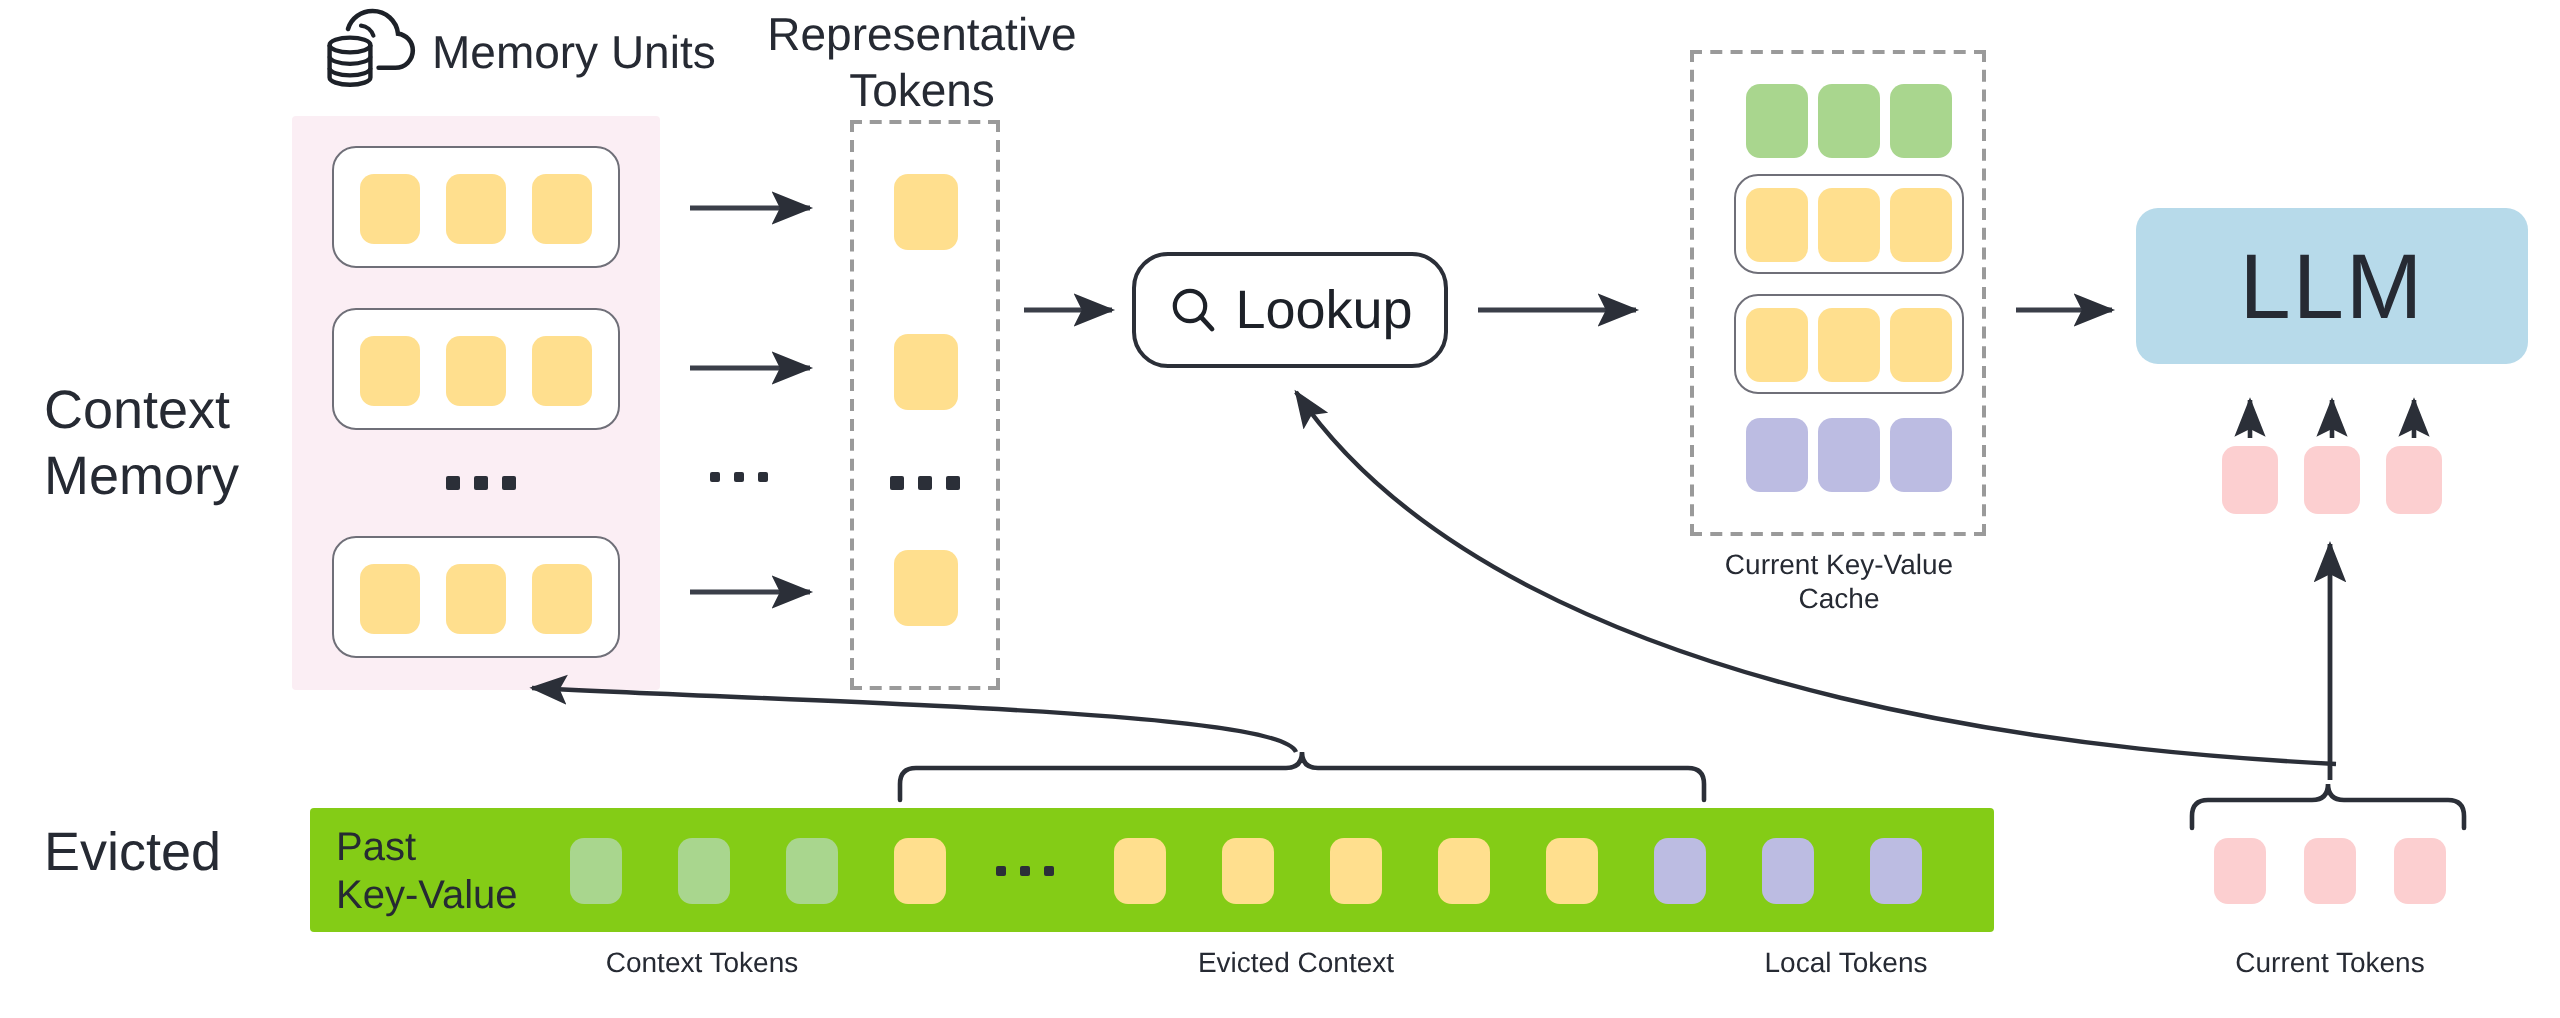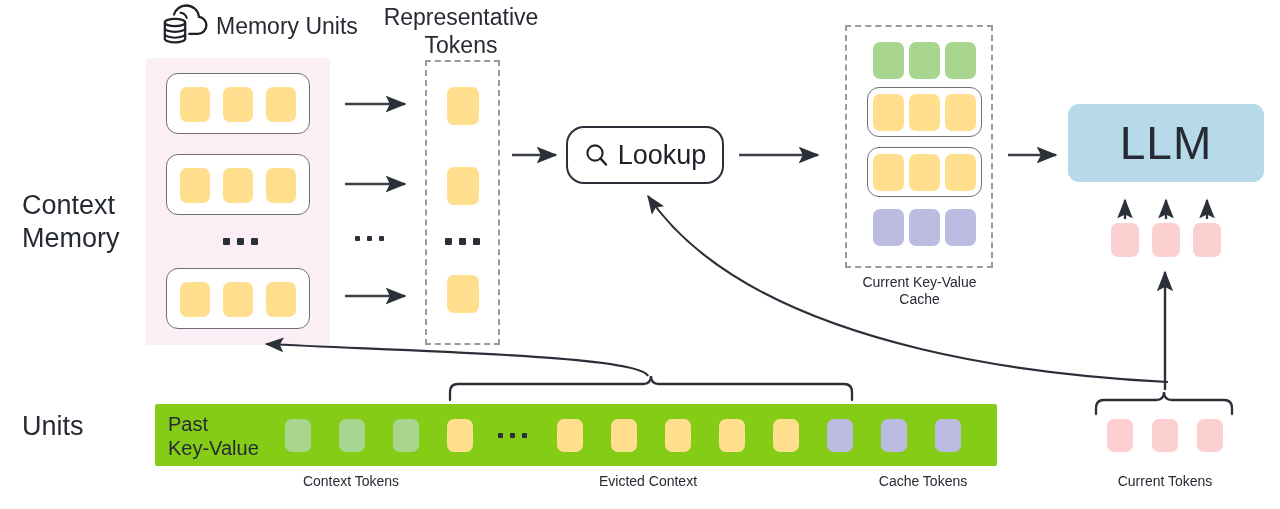--- a/index.html
+++ b/index.html
@@ -128,21 +128,21 @@
   </div>
 
   <div class="label lbl-head" style="left:216px; top:12px;">Memory Units</div>
 
   <div class="label lbl-head center" style="left:381px; top:3px; width:160px;">Representative
 Tokens</div>
 
   <div class="label lbl-section" style="left:22px; top:176px;margin-top:13px;">Context
 Memory</div>
 
-  <div class="label lbl-section" style="left:22px; top:410px;">Units</div>
+  <div class="label lbl-section" style="left:22px; top:410px;">Evicted</div>
 
   <div class="mem-panel abs" style="left:146px; top:58px; width:184px; height:287px;">
 
     <div class="mem-unit" style="left:20px; top:15px; width:144px; height:61px;">
       <div class="tok tok-y" style="left:13px; top:13px; width:30px; height:35px;"></div>
       <div class="tok tok-y" style="left:56px; top:13px; width:30px; height:35px;"></div>
       <div class="tok tok-y" style="left:99px; top:13px; width:30px; height:35px;"></div>
     </div>
 
     <div class="mem-unit" style="left:20px; top:96px; width:144px; height:61px;">
@@ -249,21 +249,21 @@
     <div class="tok tok-p" style="left:726px; top:15px; width:26px; height:33px;"></div>
     <div class="tok tok-p" style="left:780px; top:15px; width:26px; height:33px;"></div>
   </div>
 
   <div class="tok tok-k" style="left:1107px; top:419px; width:26px; height:33px;"></div>
   <div class="tok tok-k" style="left:1152px; top:419px; width:26px; height:33px;"></div>
   <div class="tok tok-k" style="left:1197px; top:419px; width:26px; height:33px;"></div>
 
   <div class="label lbl-cap center" style="left:211px; top:473px; width:280px;">Context Tokens</div>
   <div class="label lbl-cap center" style="left:508px; top:473px; width:280px;">Evicted Context</div>
-  <div class="label lbl-cap center" style="left:783px; top:473px; width:280px;">Cache Tokens</div>
+  <div class="label lbl-cap center" style="left:783px; top:473px; width:280px;">Local Tokens</div>
   <div class="label lbl-cap center" style="left:1025px; top:473px; width:280px;">Current Tokens</div>
 
   <svg class="overlay">
     <defs>
       <marker id="ah" markerWidth="9" markerHeight="9" refX="7.4" refY="3.2" orient="auto" markerUnits="strokeWidth">
         <path d="M0,0 L8,3.2 L0,6.4 L1.6,3.2 z" fill="#2b2f38"></path>
       </marker>
       <marker id="ah2" markerWidth="10" markerHeight="10" refX="8" refY="3.4" orient="auto" markerUnits="strokeWidth">
         <path d="M0,0 L8.6,3.4 L0,6.8 L1.7,3.4 z" fill="#2b2f38"></path>
       </marker>

